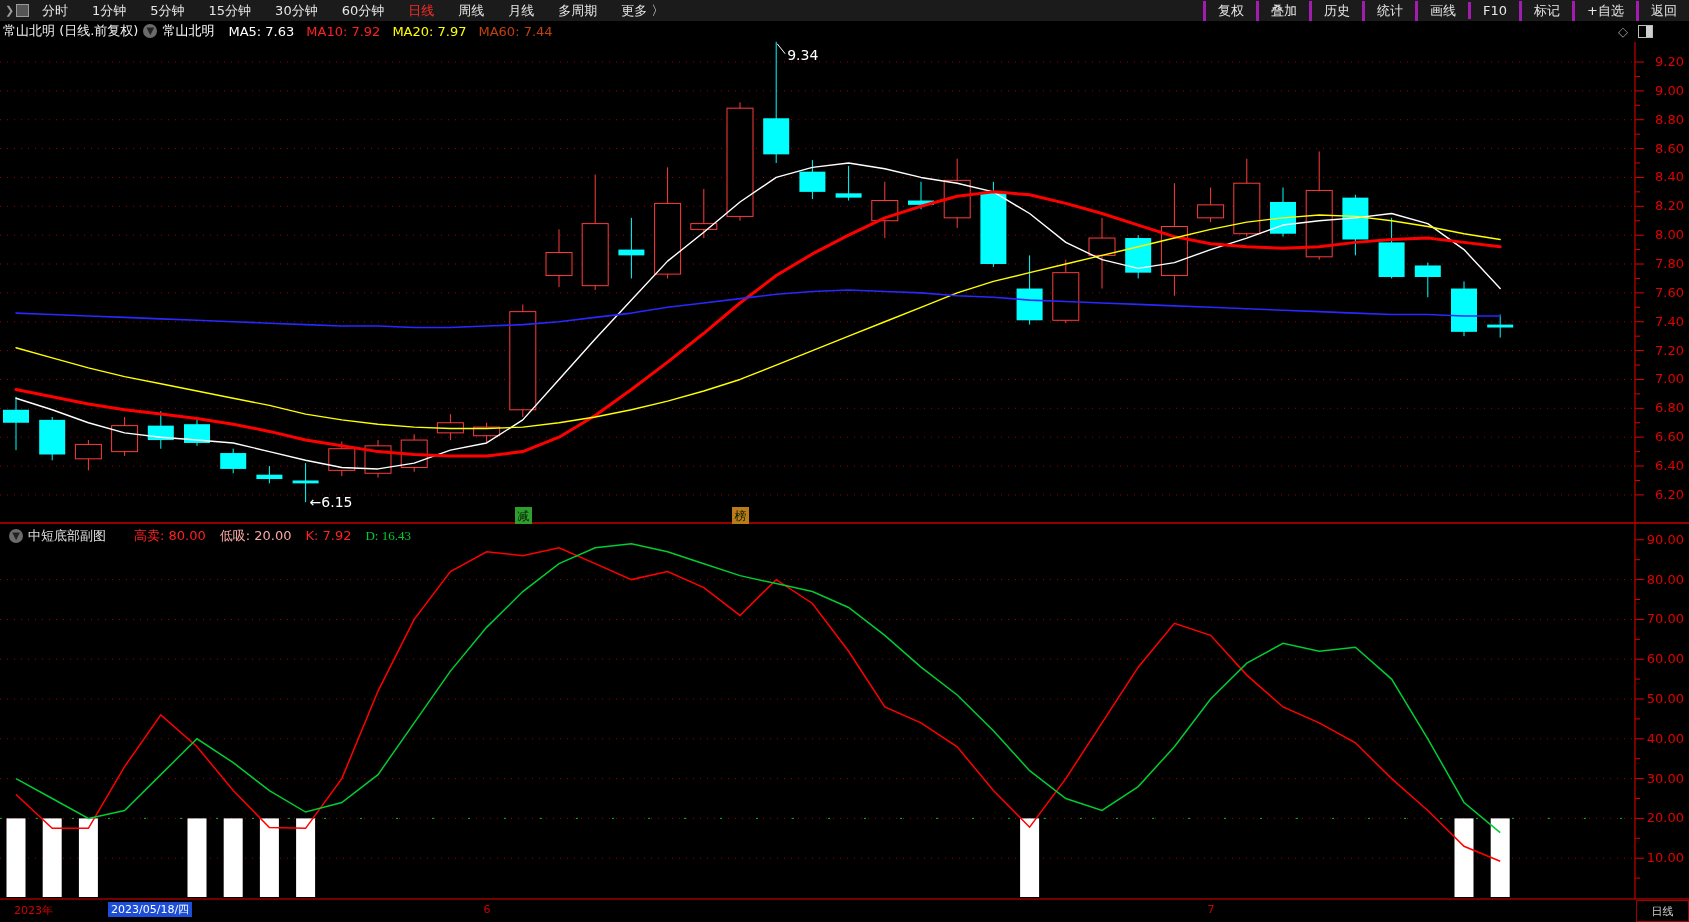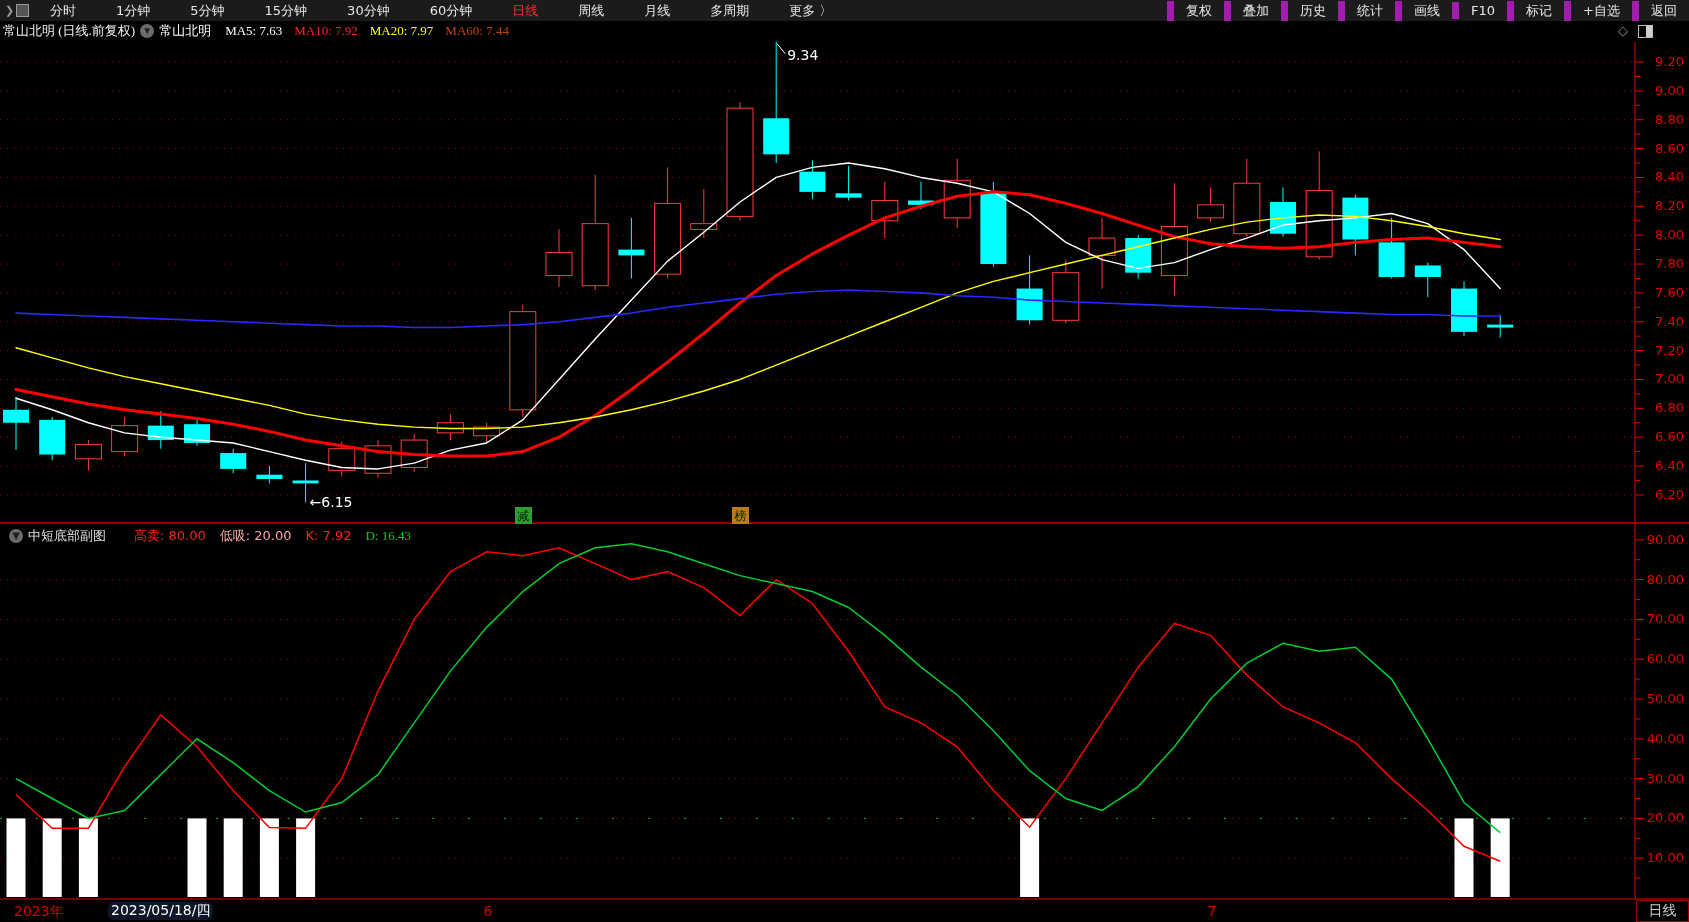--- a/index.html
+++ b/index.html
@@ -3,49 +3,49 @@
 <meta charset="utf-8">
 <style>
   html,body{margin:0;padding:0;background:#000;}
   #app{position:relative;width:1689px;height:922px;background:#000;overflow:hidden;
        font-family:"DejaVu Sans","Liberation Sans",sans-serif;-webkit-font-smoothing:none;}
   
   .toolbar{position:absolute;top:0;left:0;width:100%;height:21px;background:#1b1b1b;
            border-bottom:1px solid #000;display:flex;align-items:center;z-index:5;font-size:13px;color:#e6e6e6;}
   .tb-left{display:flex;align-items:center;}
   .tb-right{margin-left:auto;display:flex;align-items:center;}
-  .tb-item{padding:1px 20px;cursor:default;white-space:nowrap;}
+  .tb-item{padding:1px 12px;cursor:default;white-space:nowrap;}
   .tb-item.active{color:#ff2a2a;}
-  .tb-right .tb-item{border-left:7px solid #a21caf;padding:1px 12px;}
+  .tb-right .tb-item{border-left:3px solid #a21caf;padding:1px 12px;}
   .applogo{width:26px;height:15px;margin-left:4px;display:flex;align-items:center;justify-content:center;color:#9a9a9a;font-size:11px;}
   .applogo .box{width:11px;height:11px;border:1px solid #9a9a9a;margin-left:2px;background:#555;}
   
   .infobar{position:absolute;top:21px;left:0;width:100%;height:20px;background:#000;
-           display:flex;align-items:center;z-index:5;font-size:13px;color:#fff;font-family:Liberation Serif, serif;}
+           display:flex;align-items:center;z-index:5;font-size:13px;color:#fff;}
   .infobar .stock{margin-left:3px;color:#f2f2f2;}
   .circle-ico{width:14px;height:14px;border-radius:50%;background:#6b6b6b;color:#222;font-size:10px;
               display:inline-flex;align-items:center;justify-content:center;margin:0 5px;line-height:1;}
   .ma-label{margin-right:12px;white-space:nowrap;}
   .ib-right{margin-left:auto;display:flex;align-items:center;margin-right:36px;color:#aaa;}
   .diamond{font-size:13px;color:#999;margin-right:10px;}
   .splitwin{width:13px;height:11px;border:1px solid #bbb;position:relative;background:#000;}
   .splitwin::after{content:"";position:absolute;right:0;top:0;width:6px;height:100%;background:#cfcfcf;}
   
   #chart{position:absolute;left:0;top:0;z-index:1;}
   
   .subheader{position:absolute;top:527px;left:4px;z-index:6;display:flex;align-items:center;font-size:13px;}
   .subheader .title{color:#e0e0e0;margin-right:28px;}
   .subheader .param{margin-right:14px;white-space:nowrap;}
   
   .badge{position:absolute;width:17px;height:17px;z-index:6;font-size:12px;color:#002000;
          display:flex;align-items:center;justify-content:center;line-height:1;}
   
-  .datebar{position:absolute;top:900px;left:0;width:100%;height:22px;background:#000;z-index:6;font-size:14px;}
+  .datebar{position:absolute;top:900px;left:0;width:100%;height:22px;background:#000;z-index:6;font-size:11px;}
   .datebar .year{position:absolute;left:14px;top:3px;color:#d40000;}
-  .datebar .seldate{position:absolute;left:108px;top:2px;background:#0f172a;color:#fff;padding:0 3px;border-radius:6px;}
+  .datebar .seldate{position:absolute;left:108px;top:2px;background:#1d4ed8;color:#fff;padding:0 3px;}
   .monthmark{position:absolute;top:3px;color:#d40000;}
   .periodbox{position:absolute;left:1636px;top:0px;width:51px;height:20px;border:1px solid #9c0000;
              color:#cfcfcf;display:flex;align-items:center;justify-content:center;}
 </style>
 </head>
 <body>
 
 <div id="app">
 
   <svg id="chart" width="1689" height="922" viewBox="0 0 1689 922">

